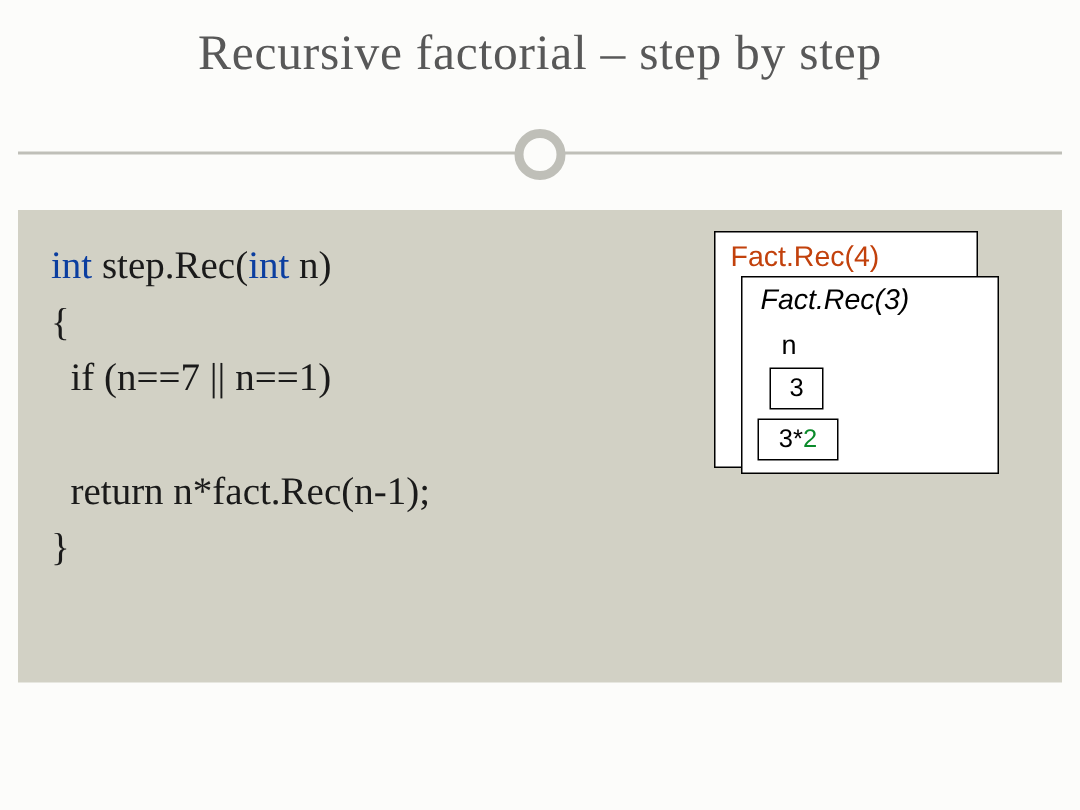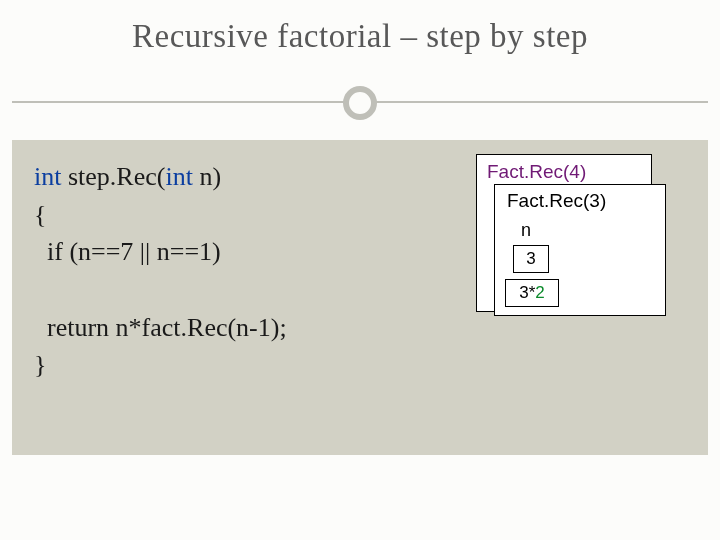--- a/index.html
+++ b/index.html
@@ -87,38 +87,39 @@
     top: 0;
     width: 176px;
     height: 158px;
     background: #fff;
     border: 1.5px solid #000;
     box-sizing: border-box;
   }
   .frame-back .hdr {
     font-family: Verdana, Arial, sans-serif;
     font-size: 19px;
-    color: #701a75;
+    color: #c2410c;
     padding: 6px 10px 4px 10px;
   }
   .frame-front {
     position: absolute;
     left: 18px;
     top: 30px;
     width: 172px;
     background: #fff;
     border: 1.5px solid #000;
     box-sizing: border-box;
     font-family: Verdana, Arial, sans-serif;
     font-size: 19px;
     color: #000;
     padding-bottom: 8px;
   }
   .frame-front .hdr {
     padding: 5px 22px 6px 12px;
+    font-style: italic;
   }
   .frame-front .nlabel {
     padding: 2px 0 2px 26px;
     font-size: 18px;
   }
   .valbox {
     margin: 2px 0 6px 18px;
     width: 34px;
     height: 26px;
     border: 1.5px solid #000;

